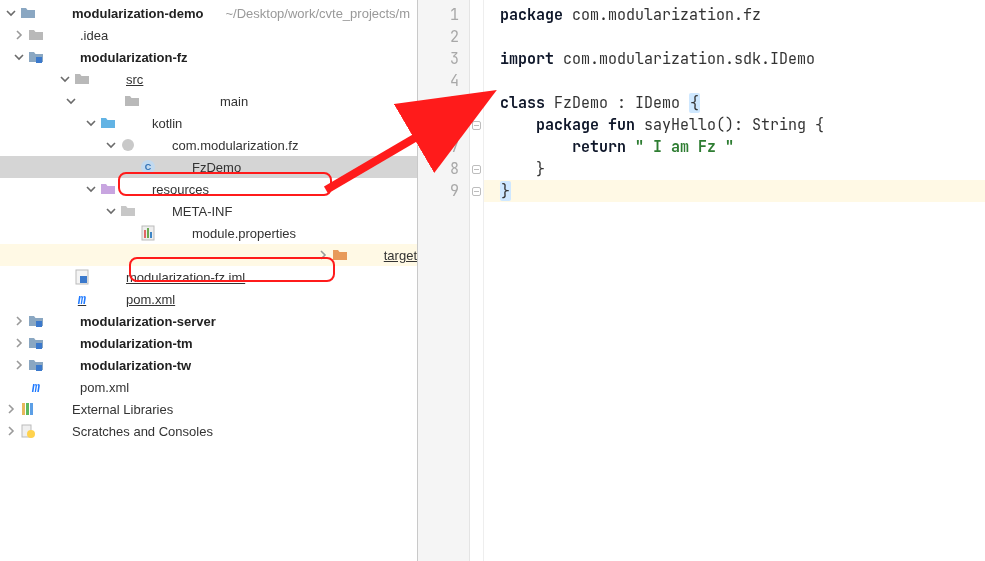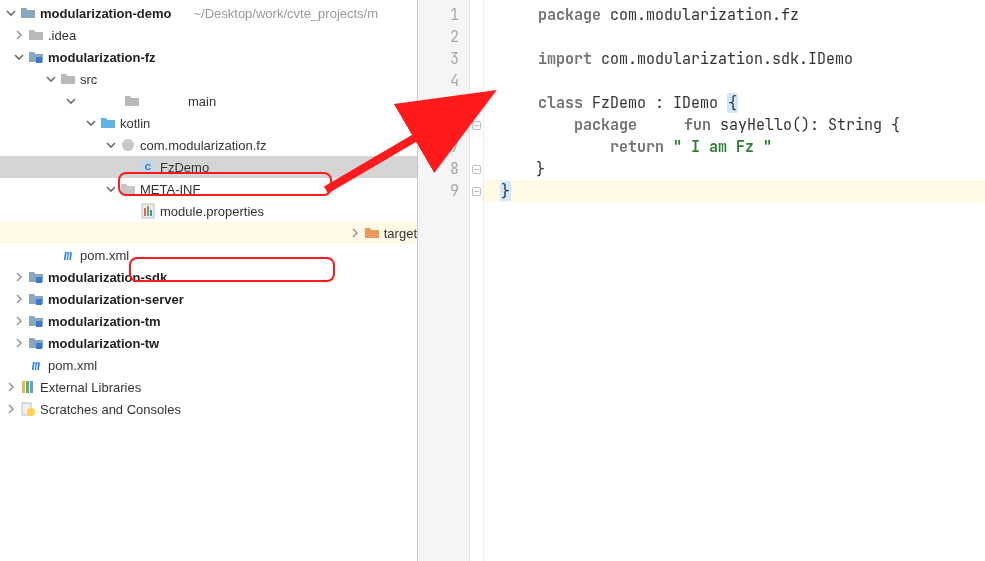--- a/index.html
+++ b/index.html
@@ -27,40 +27,40 @@
     display: flex;
     align-items: center;
     height: 22px;
     white-space: nowrap;
     padding-left: 4px;
   }
   .row.selected { background: #d5d5d5; }
   .row.target-hl { background: #fff9e5; justify-content: flex-end; }
   .indent0 { padding-left: 4px; }
   .indent1 { padding-left: 12px; }
-  .indent2 { padding-left: 44px; }
+  .indent2 { padding-left: 58px; text-decoration: underline; }
   .indent3 { padding-left: 64px; gap: 44px; }
   .indent4 { padding-left: 84px; }
   .indent5 { padding-left: 104px; }
   .indent6 { padding-left: 124px; }
   .arrow {
     width: 14px; height: 14px;
     display: inline-flex; align-items:center; justify-content:center;
     margin-right: 2px;
     flex-shrink: 0;
   }
   .arrow svg { width: 10px; height: 10px; }
   .arrow.none { visibility: hidden; }
   .icon {
     width: 16px; height: 16px;
     display: inline-flex; align-items:center; justify-content:center;
     margin-right: 4px;
     flex-shrink: 0;
   }
-  .label { white-space: nowrap; }
+  .label { white-space: nowrap; margin-left: 32px; }
   .label.bold { font-weight: 700; color:#222; }
   .path-suffix { color:#999; margin-left:22px; }
   .m-text {
     font-family: "JetBrains Mono","Menlo",monospace;
     font-style: italic;
     font-weight: 700;
     color: #1f7aff;
     font-size: 14px;
     line-height: 1;
   }
@@ -107,21 +107,21 @@
     content:"";
     position:absolute; left:1px; right:1px; top:3.5px;
     height:1px; background:#bdbdbd;
   }
   .code {
     flex:1;
     padding: 4px 0 0 16px;
     position: relative;
   }
   .code .line { height:22px; line-height:22px; white-space: pre; }
-  .kw { color:#737373; font-weight:700;margin-left:38px; }
+  .kw { color:#0f172a; font-weight:700; }
   .pkg { color:#333; }
   .br-hl { background:#cfe8ff; border-radius:2px; padding:0 1px; }
   .str { color:#2e7d32; font-weight:700; }
   .last-line-hl {
     position:absolute;
     left:0; right:0; height:22px;
     background:#fff9e5;
     z-index:-1;
   }
   .red-arrow {
@@ -239,20 +239,33 @@
     <span class="arrow none"></span>
     <span class="icon">
         <svg viewBox="0 0 16 16">
           <circle cx="8" cy="8" r="7" fill="#c1d9ef"></circle>
           <text x="8" y="11" text-anchor="middle" font-size="9" fill="#2e6fb5" font-family="Arial" font-weight="bold">C</text>
         </svg>
       </span>
     <span class="label">FzDemo</span>
   </div>
 
+  <div class="row indent4">
+    <span class="arrow">
+        <svg viewBox="0 0 10 10">
+          <path d="M1 3 L5 7 L9 3" fill="none" stroke="#6b6b6b" stroke-width="1.6"></path>
+        </svg>
+      </span>
+    <span class="icon">
+        <svg viewBox="0 0 16 16">
+          <path d="M1 3h5l1.5 2H15v8H1z" fill="#c8a5e0"></path>
+        </svg>
+      </span>
+    <span class="label">resources</span>
+  </div>
 
   <div class="row indent5">
     <span class="arrow">
         <svg viewBox="0 0 10 10">
           <path d="M1 3 L5 7 L9 3" fill="none" stroke="#6b6b6b" stroke-width="1.6"></path>
         </svg>
       </span>
     <span class="icon">
         <svg viewBox="0 0 16 16">
           <path d="M1 3h5l1.5 2H15v8H1z" fill="#c7c7c7"></path>
@@ -281,43 +294,39 @@
         </svg>
       </span>
     <span class="icon">
         <svg viewBox="0 0 16 16">
           <path d="M1 3h5l1.5 2H15v8H1z" fill="#e89a5a"></path>
         </svg>
       </span>
     <span class="label">target</span>
   </div>
 
-
   <div class="row indent2">
     <span class="arrow none"></span>
     <span class="icon">
+        <svg viewBox="0 0 16 16">
+          <rect x="2" y="1" width="12" height="14" fill="#f4f4f4" stroke="#bbb"></rect>
+          <rect x="6" y="7" width="7" height="7" fill="#3b79cc"></rect>
+        </svg>
+      </span>
+    <span class="label">modularization-fz.iml</span>
+  </div>
+
+  <div class="row indent2">
+    <span class="arrow none"></span>
+    <span class="icon">
         <span class="m-text">m</span>
       </span>
     <span class="label">pom.xml</span>
   </div>
 
-  <div class="row indent1">
-    <span class="arrow">
-        <svg viewBox="0 0 10 10">
-          <path d="M3 1 L7 5 L3 9" fill="none" stroke="#9a9a9a" stroke-width="1.6"></path>
-        </svg>
-      </span>
-    <span class="icon">
-        <svg viewBox="0 0 16 16">
-          <path d="M1 3h5l1.5 2H15v8H1z" fill="#8aa7c2"></path>
-          <rect x="8" y="8" width="6" height="6" fill="#3b79cc"></rect>
-        </svg>
-      </span>
-    <span class="label bold">modularization-sdk</span>
-  </div>
 
   <div class="row indent1">
     <span class="arrow">
         <svg viewBox="0 0 10 10">
           <path d="M3 1 L7 5 L3 9" fill="none" stroke="#9a9a9a" stroke-width="1.6"></path>
         </svg>
       </span>
     <span class="icon">
         <svg viewBox="0 0 16 16">
           <path d="M1 3h5l1.5 2H15v8H1z" fill="#8aa7c2"></path>

